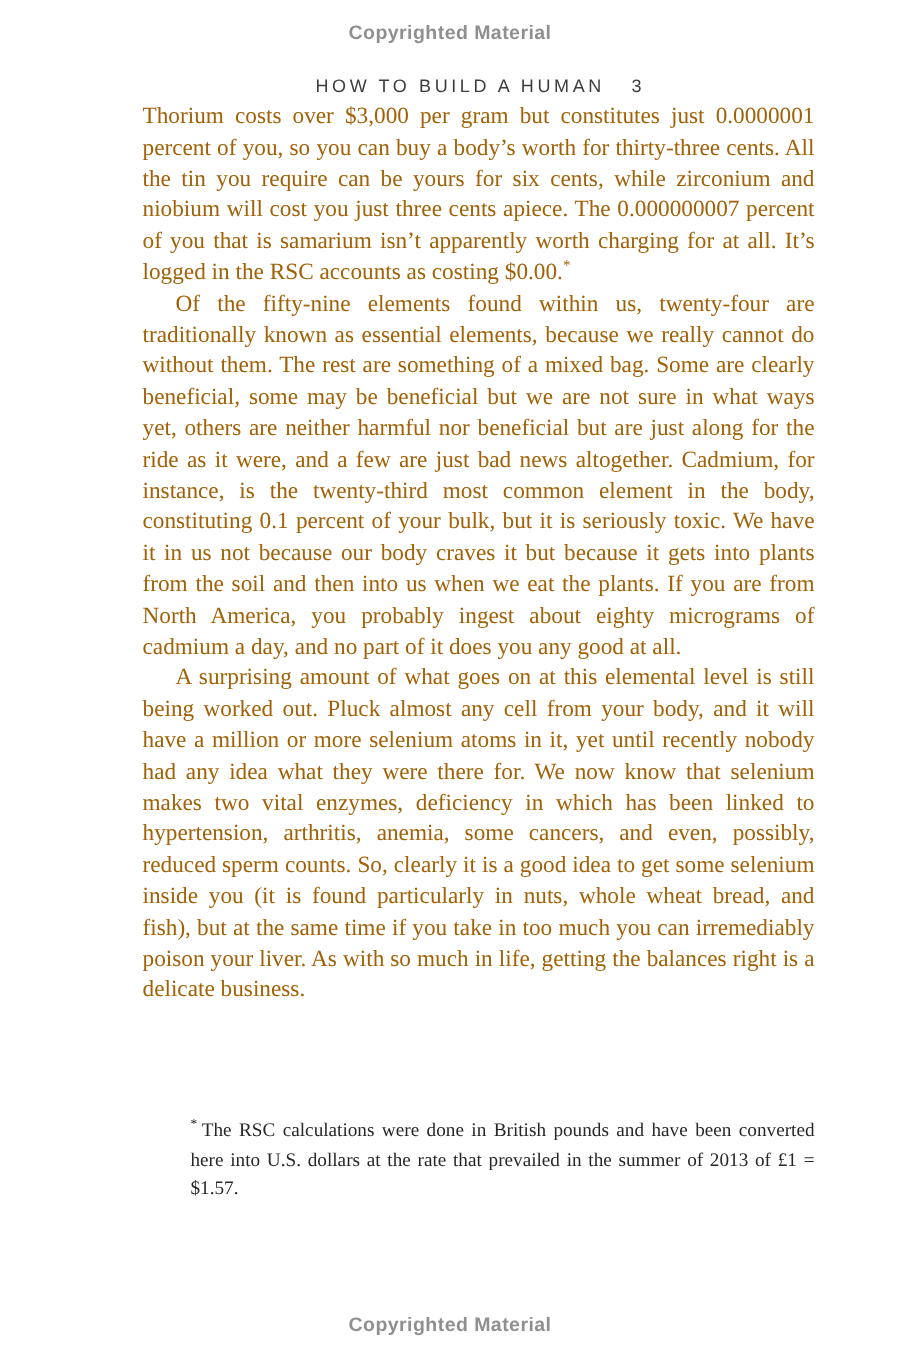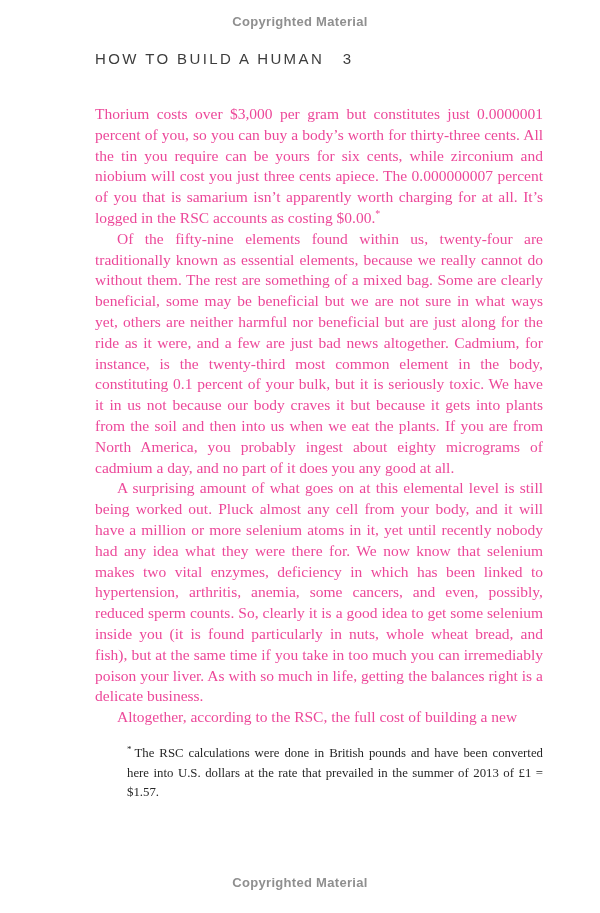--- a/index.html
+++ b/index.html
@@ -21,35 +21,35 @@
     color: #8f8f8f;
     letter-spacing: 0.3px;
   }
   .notice.top { top: 14px; }
   .notice.bottom { top: 875px; }
   .running-header {
     position: absolute;
     top: 50px;
     left: 95px;
     right: 57px;
-    text-align: left;
+    text-align: center;
     font-family: "Liberation Sans", sans-serif;
-    font-size: 15px;
+    font-size: 12px;
     font-weight: 500;
     letter-spacing: 2.4px;
     color: #3d3d3d;
     white-space: nowrap;
   }
   .running-header .pagenum { margin-left: 12px; letter-spacing: 0; }
   .body-text {
     position: absolute;
-    top: 104px;
+    top: 68px;
     left: 95px;
     right: 57px;
-    color: #ec4899;
+    color: #a16207;
     font-size: 15.5px;
     line-height: 20.8px;
     text-align: justify;
   }
   .para { margin: 0; padding: 0; }
   .para.indent { text-indent: 22px; font-family: Liberation Serif, serif; }
   sup.fn-marker {
     font-size: 10px;
     line-height: 0;
     vertical-align: super;
@@ -76,21 +76,20 @@
 
   <div class="running-header">
     <span>HOW TO BUILD A HUMAN</span>
     <span class="pagenum">3</span>
   </div>
 
   <div class="body-text">
     <p class="para"><span>Thorium costs over $3,000 per gram but constitutes just 0.0000001 percent of you, so you can buy a body’s worth for thirty-three cents. All the tin you require can be yours for six cents, while zirconium and niobium will cost you just three cents apiece. The 0.000000007 percent of you that is samarium isn’t apparently worth charging for at all. It’s logged in the RSC accounts as costing $0.00.</span><sup class="fn-marker">*</sup></p>
     <p class="para indent">Of the fifty-nine elements found within us, twenty-four are traditionally known as essential elements, because we really cannot do without them. The rest are something of a mixed bag. Some are clearly beneficial, some may be beneficial but we are not sure in what ways yet, others are neither harmful nor beneficial but are just along for the ride as it were, and a few are just bad news altogether. Cadmium, for instance, is the twenty-third most common element in the body, constituting 0.1 percent of your bulk, but it is seriously toxic. We have it in us not because our body craves it but because it gets into plants from the soil and then into us when we eat the plants. If you are from North America, you probably ingest about eighty micrograms of cadmium a day, and no part of it does you any good at all.</p>
     <p class="para indent">A surprising amount of what goes on at this elemental level is still being worked out. Pluck almost any cell from your body, and it will have a million or more selenium atoms in it, yet until recently nobody had any idea what they were there for. We now know that selenium makes two vital enzymes, deficiency in which has been linked to hypertension, arthritis, anemia, some cancers, and even, possibly, reduced sperm counts. So, clearly it is a good idea to get some selenium inside you (it is found particularly in nuts, whole wheat bread, and fish), but at the same time if you take in too much you can irremediably poison your liver. As with so much in life, getting the balances right is a delicate business.</p>
-    <p class="para indent">Altogether, according to the RSC, the full cost of building a new</p>
   </div>
 
   <div class="footnote">
     <sup class="fn-marker">*</sup><span>The RSC calculations were done in British pounds and have been converted here into U.S. dollars at the rate that prevailed in the summer of 2013 of £1 = $1.57.</span>
   </div>
 
   <div class="notice bottom">Copyrighted Material</div>
 
 </div>
 

